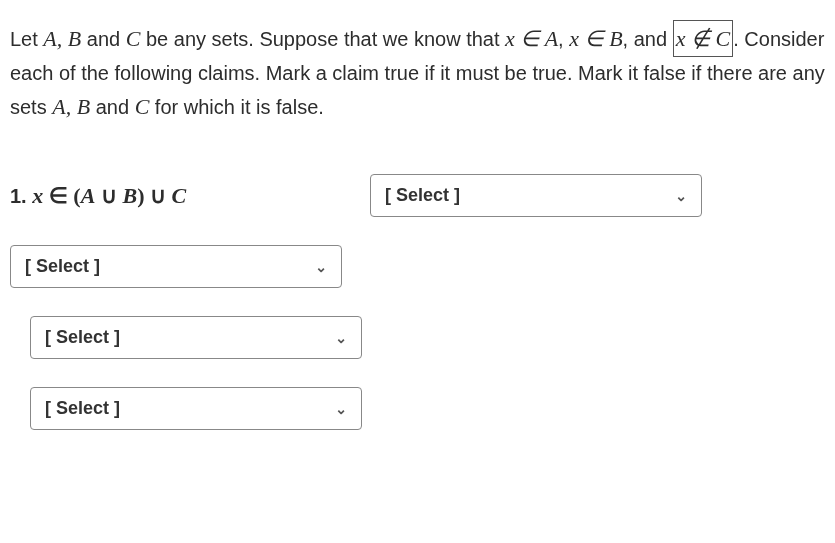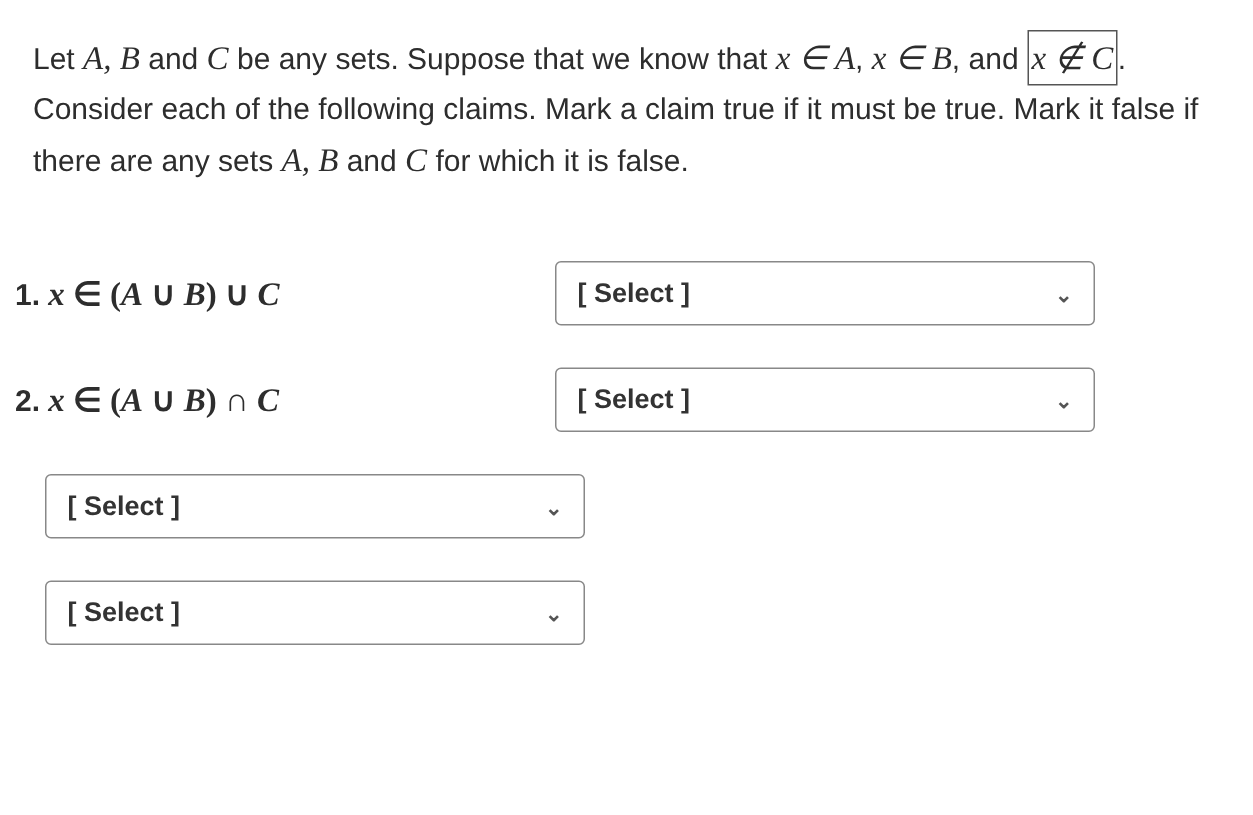--- a/index.html
+++ b/index.html
@@ -11,21 +11,20 @@
       font-family: 'Segoe UI', Arial, sans-serif;
       font-size: 20px;
       color: #2d2d2d;
       padding: 20px 10px;
       width: 835px;
       background: #fff;
     }
     .preamble {
       line-height: 1.6;
       margin-bottom: 50px;
-      margin-left: 12px;
     }
     .mathvar {
       font-family: 'Times New Roman', serif;
       font-style: italic;
       font-size: 22px;
     }
     .mathop {
       font-family: 'Times New Roman', serif;
       font-size: 22px;
     }
@@ -48,21 +47,21 @@
       width: 360px;
       font-family: 'Times New Roman', serif;
       font-size: 22px;
     }
     .qnum {
       font-family: 'Segoe UI', Arial, sans-serif;
       font-size: 20px;
     }
     .select-wrap {
       position: relative;
-      width: 360px;
+      width: 332px;
     }
     .select-wrap.indent {
       margin-left: 20px;
     }
     .select-box {
       border: 1px solid #888;
       border-radius: 4px;
       padding: 10px 14px;
       font-size: 18px;
       color: #333;
@@ -92,21 +91,20 @@
 <div class="qrow">
       <div class="qlabel"><span class="qnum">1.</span> <span class="mathvar">x</span> <span class="mathop">∈</span> (<span class="mathvar">A</span> <span class="mathop">∪</span> <span class="mathvar">B</span>) <span class="mathop">∪</span> <span class="mathvar">C</span></div>
       <div class="select-wrap">
         <div class="select-box">
           <span>[ Select ]</span>
           <span class="chevron">⌄</span>
         </div>
       </div>
     </div>
     <div class="qrow">
-      <div class="qlabel"><span class="qnum">2.</span> <span class="mathvar">x</span> <span class="mathop">∈</span> (<span class="mathvar">A</span> <span class="mathop">∪</span> <span class="mathvar">B</span>) <span class="mathop">∩</span> <span class="mathvar">C</span></div>
       <div class="select-wrap">
         <div class="select-box">
           <span>[ Select ]</span>
           <span class="chevron">⌄</span>
         </div>
       </div>
     </div>
     <div class="qrow">
       <div class="select-wrap indent">
         <div class="select-box">

